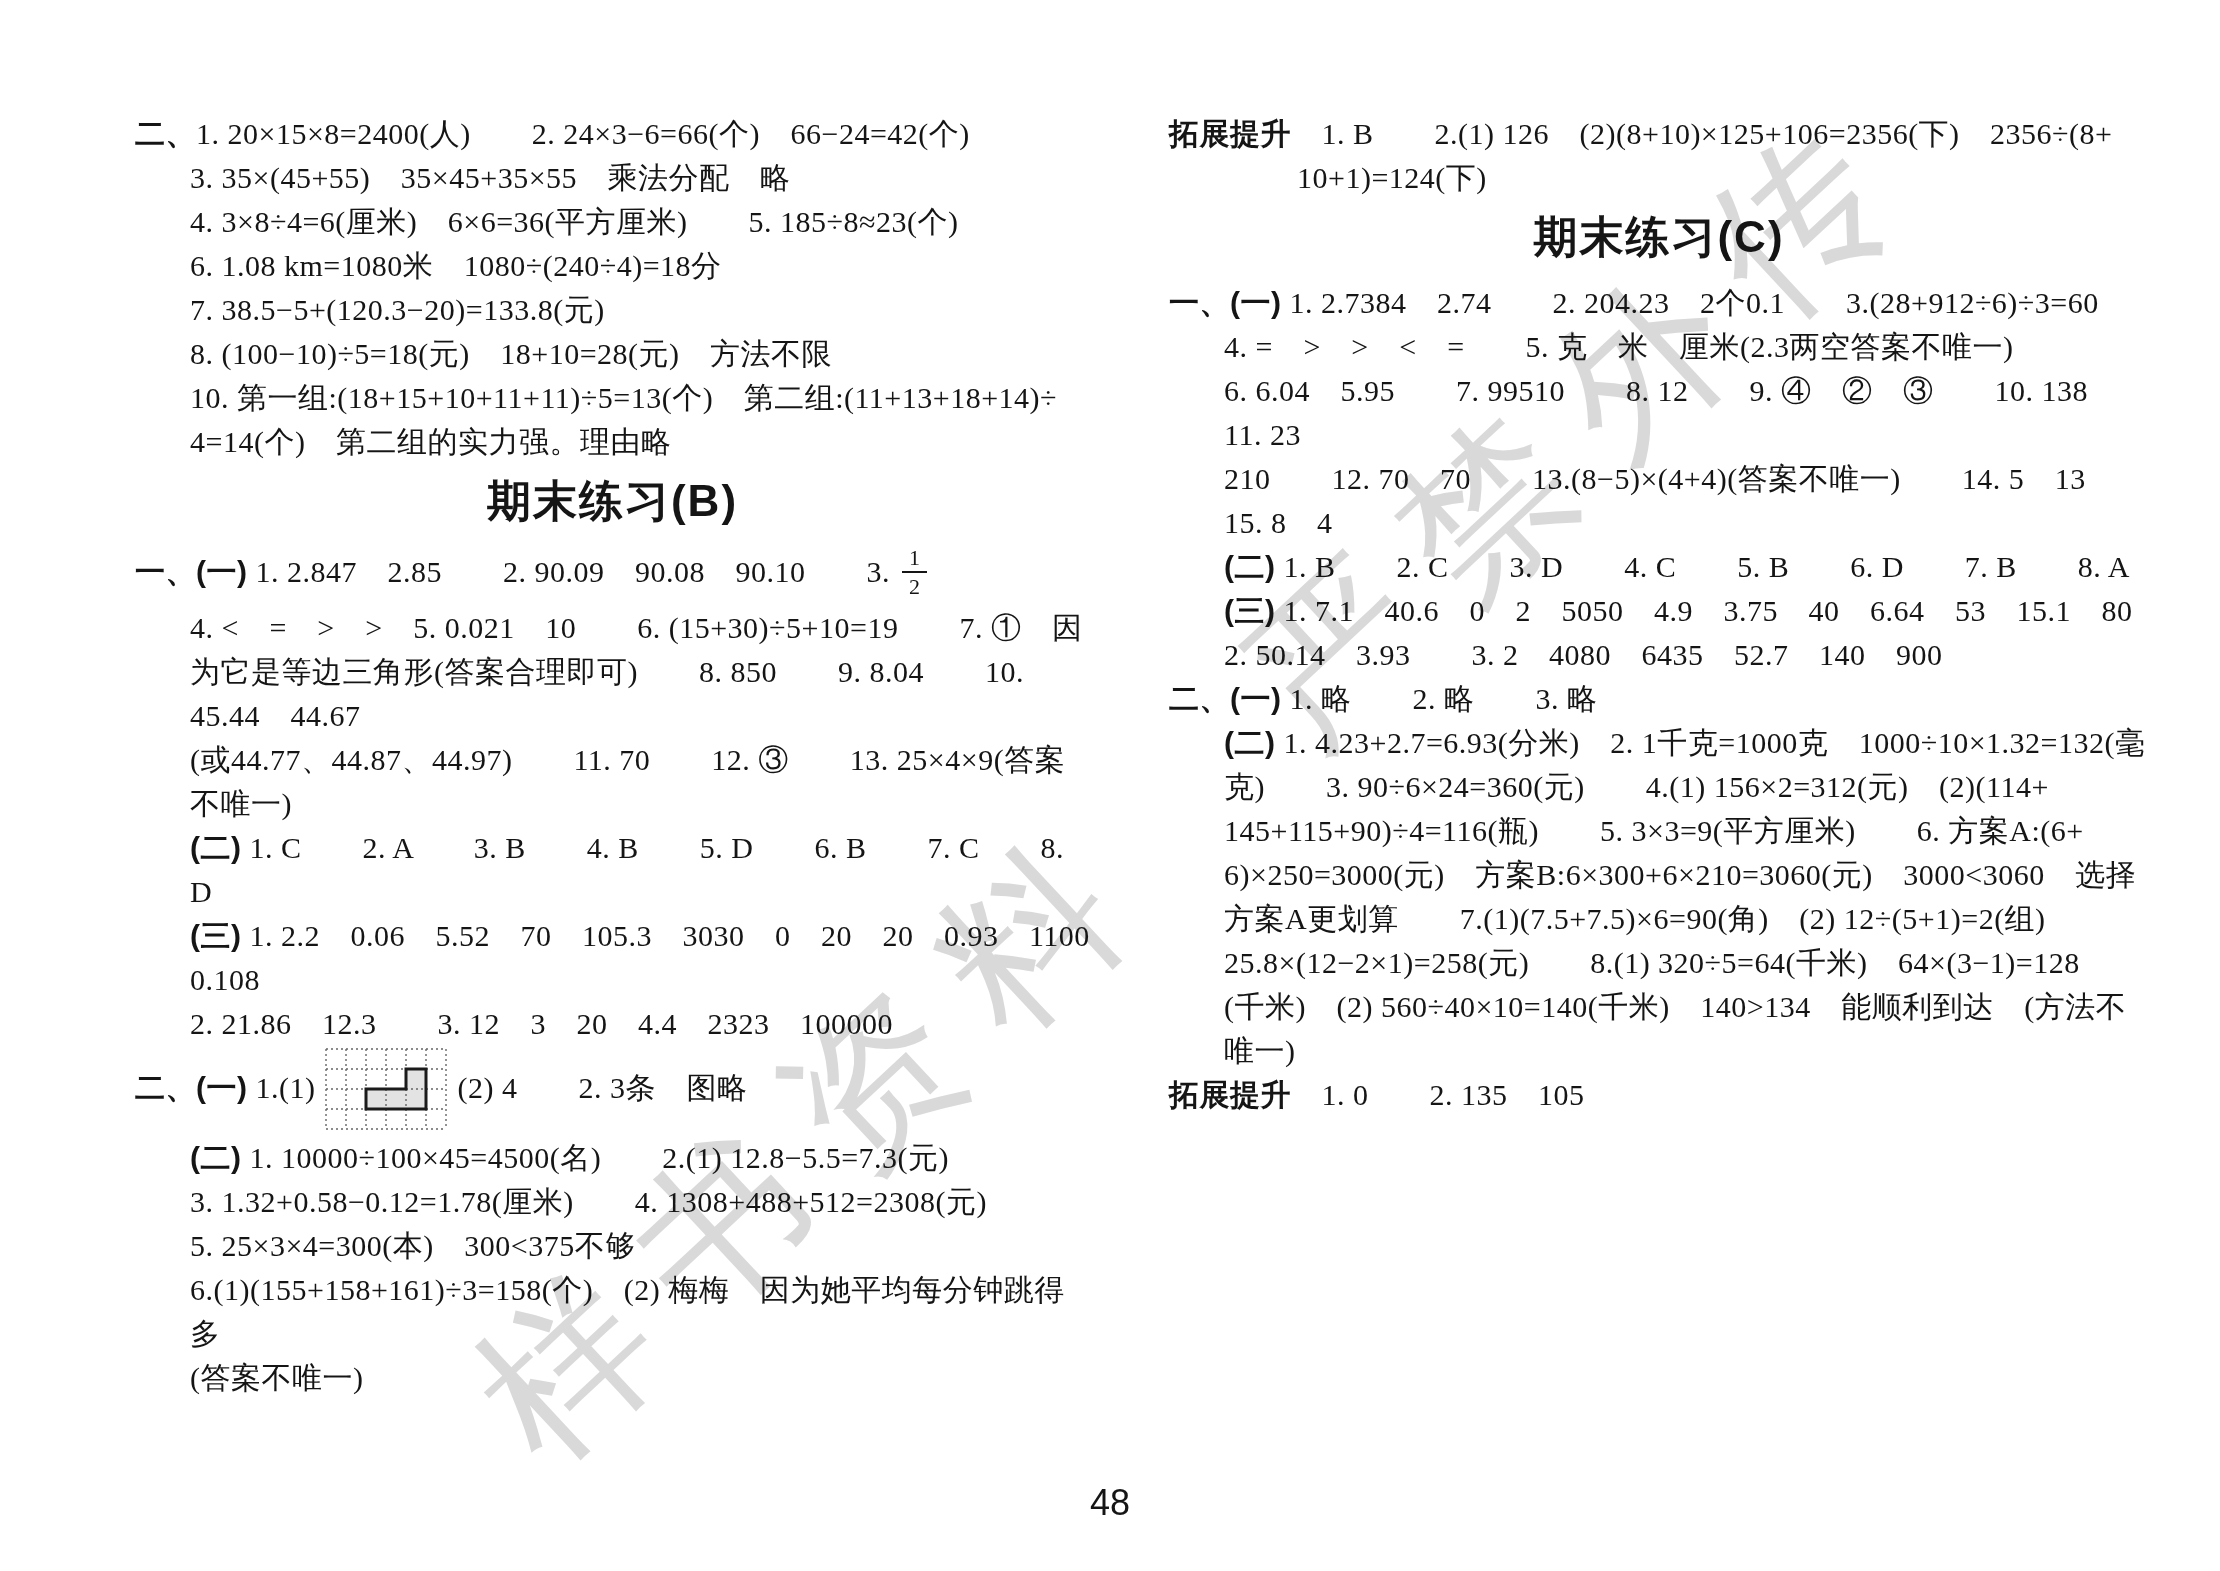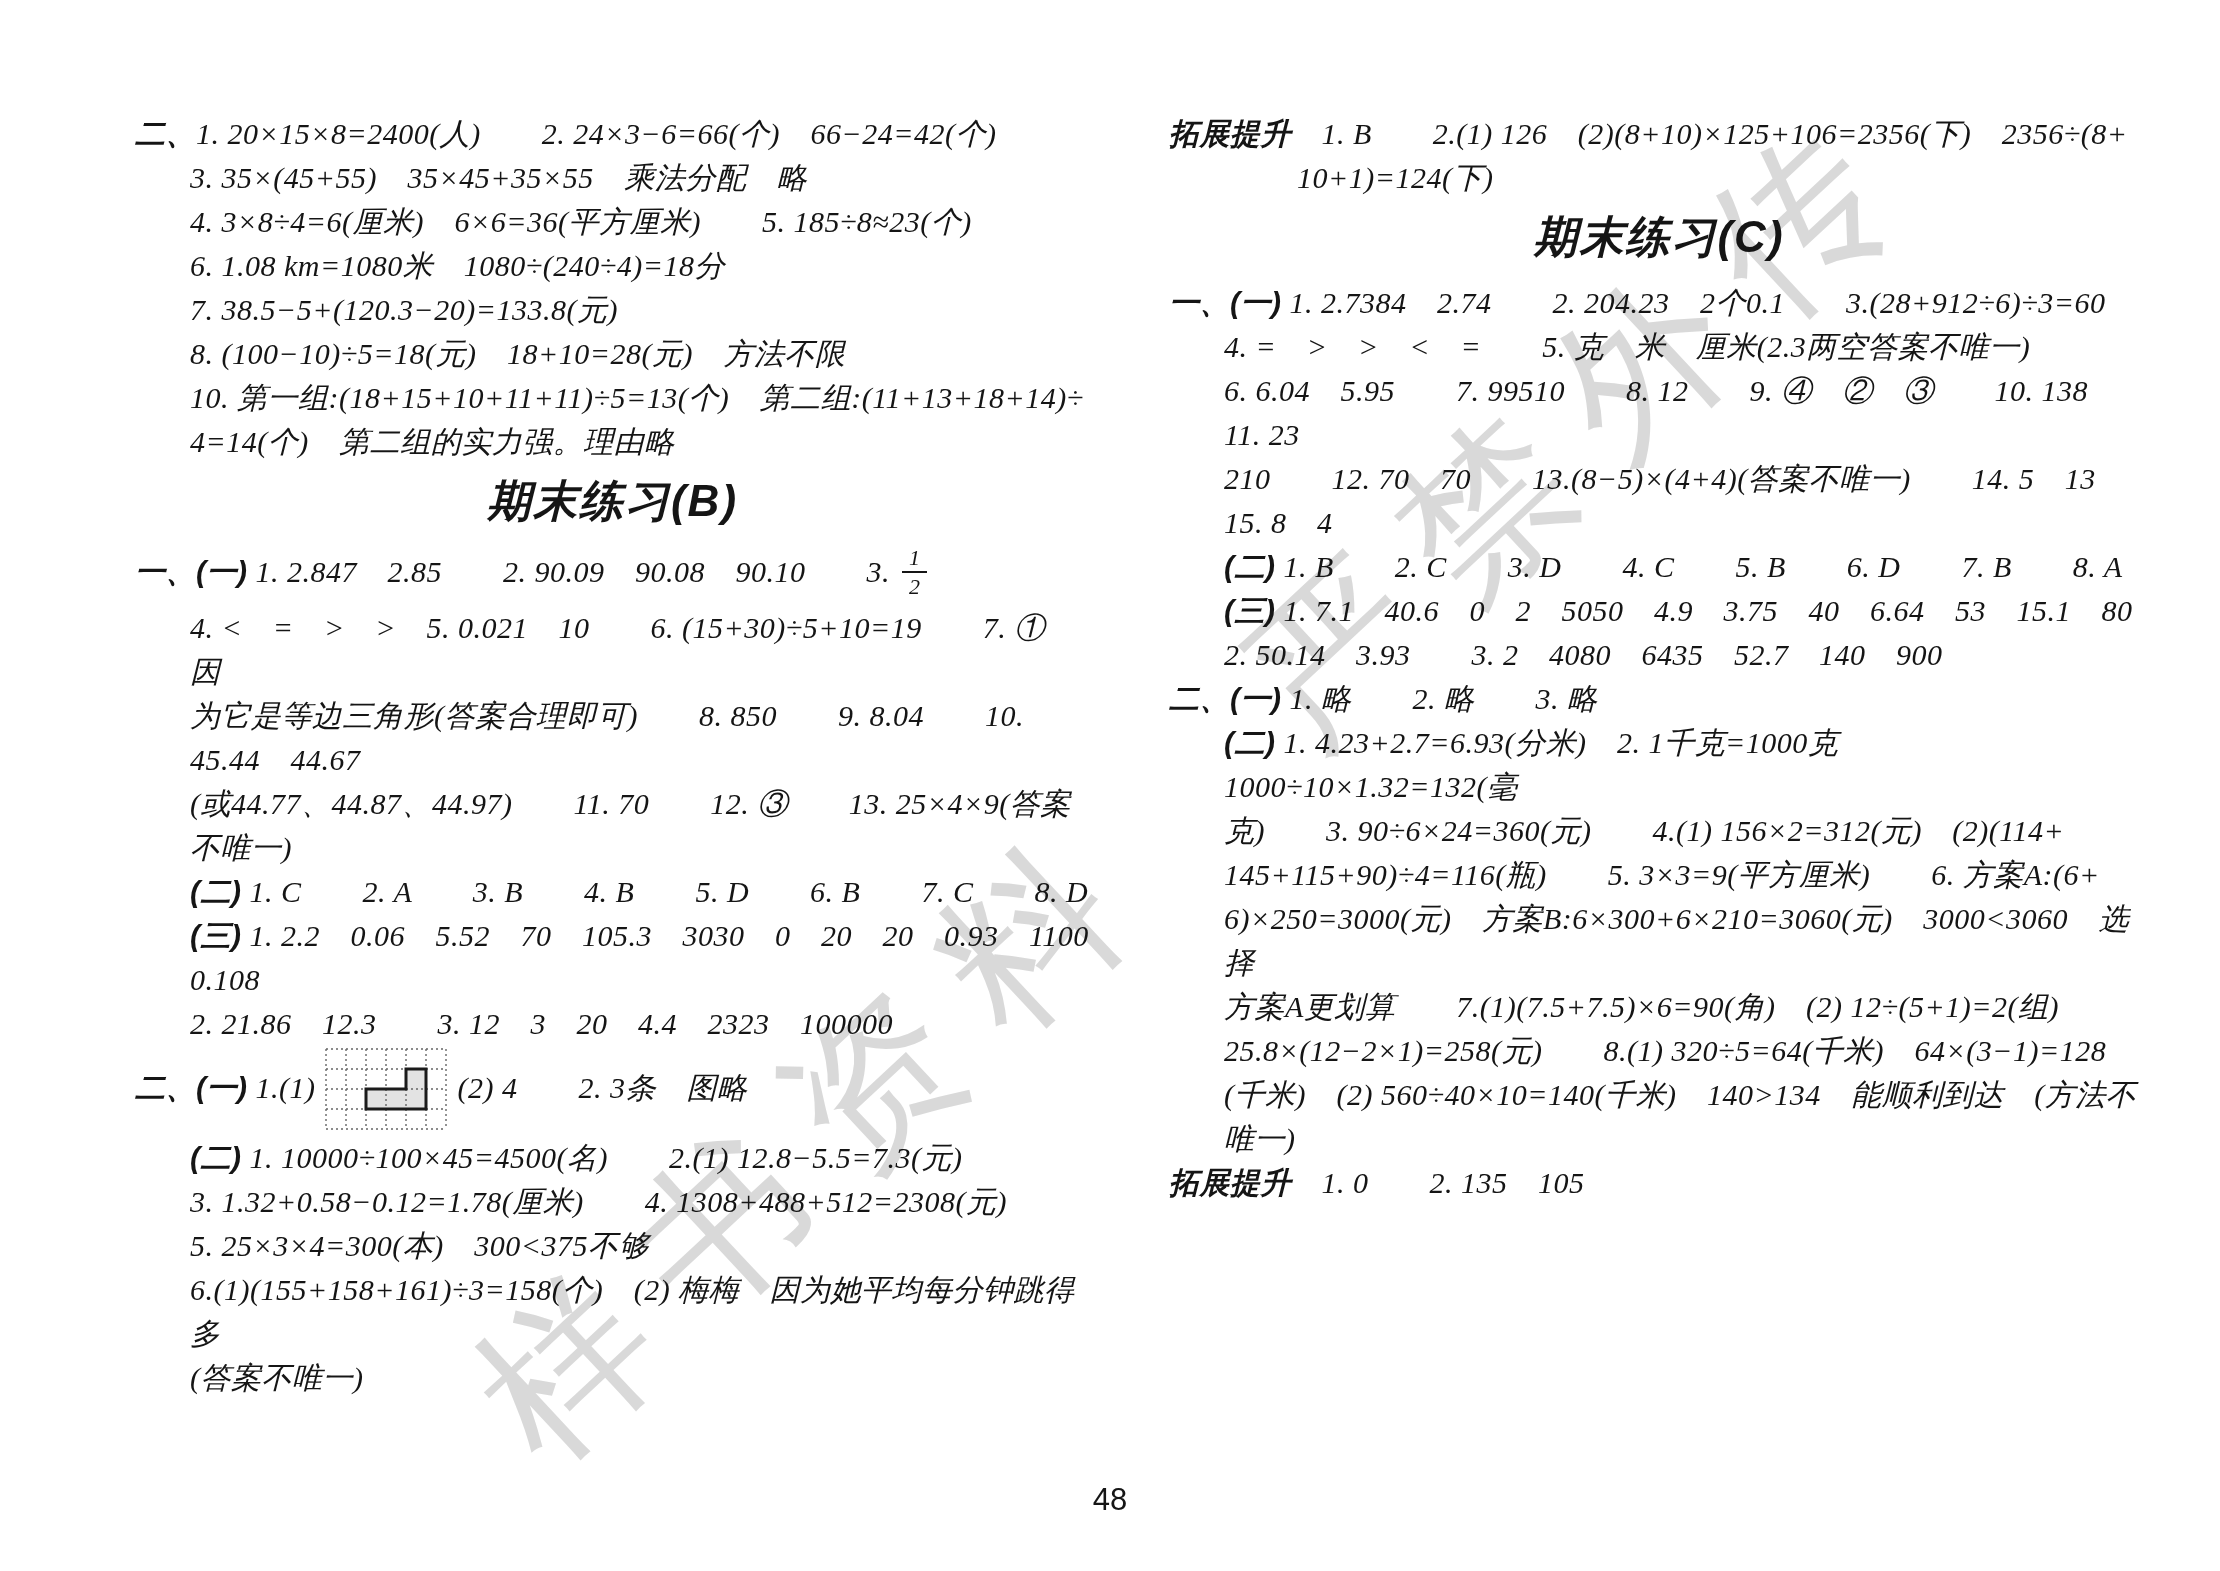--- a/index.html
+++ b/index.html
@@ -7,21 +7,20 @@
     width:2220px;height:1571px;position:relative;overflow:hidden;
     background:#ffffff;color:#151515;
     font-family:"Liberation Serif","DejaVu Serif",serif;
   }
   .col{position:absolute;top:112px;}
   .col-left{left:135px;width:955px;}
   .col-right{left:1169px;width:980px;}
   .line{
     font-size:30px;line-height:44px;white-space:pre-wrap;
     letter-spacing:0.5px;
-    font-style:italic;
   }
   .ind{padding-left:55px;}
   .ind2{padding-left:128px;}
   .lbl{
     font-family:"Liberation Sans","DejaVu Sans",sans-serif;
     font-weight:bold;
   }
   .title{
     text-align:center;line-height:70px;margin:2px 0 4px 0;
   }
@@ -36,21 +35,21 @@
   .watermark{
     position:absolute;left:430px;top:1345px;
     transform:rotate(-43deg);transform-origin:0 0;
     font-size:168px;letter-spacing:42px;white-space:nowrap;
     color:rgba(130,130,130,0.30);
     font-family:"Liberation Serif","DejaVu Serif",serif;
     pointer-events:none;z-index:1;
   }
   .page-number{
     position:absolute;left:0;right:0;top:1482px;text-align:center;
-    font-size:31px;font-family:"Liberation Sans","DejaVu Sans",sans-serif;
+    font-size:36px;font-family:"Liberation Sans","DejaVu Sans",sans-serif;
   }
   .content{position:relative;z-index:2;}
 </style>
 </head>
 <body>
 
 <div class="watermark">样书资料　严禁外传</div>
 
 <div class="content">
   <div class="col col-left">

